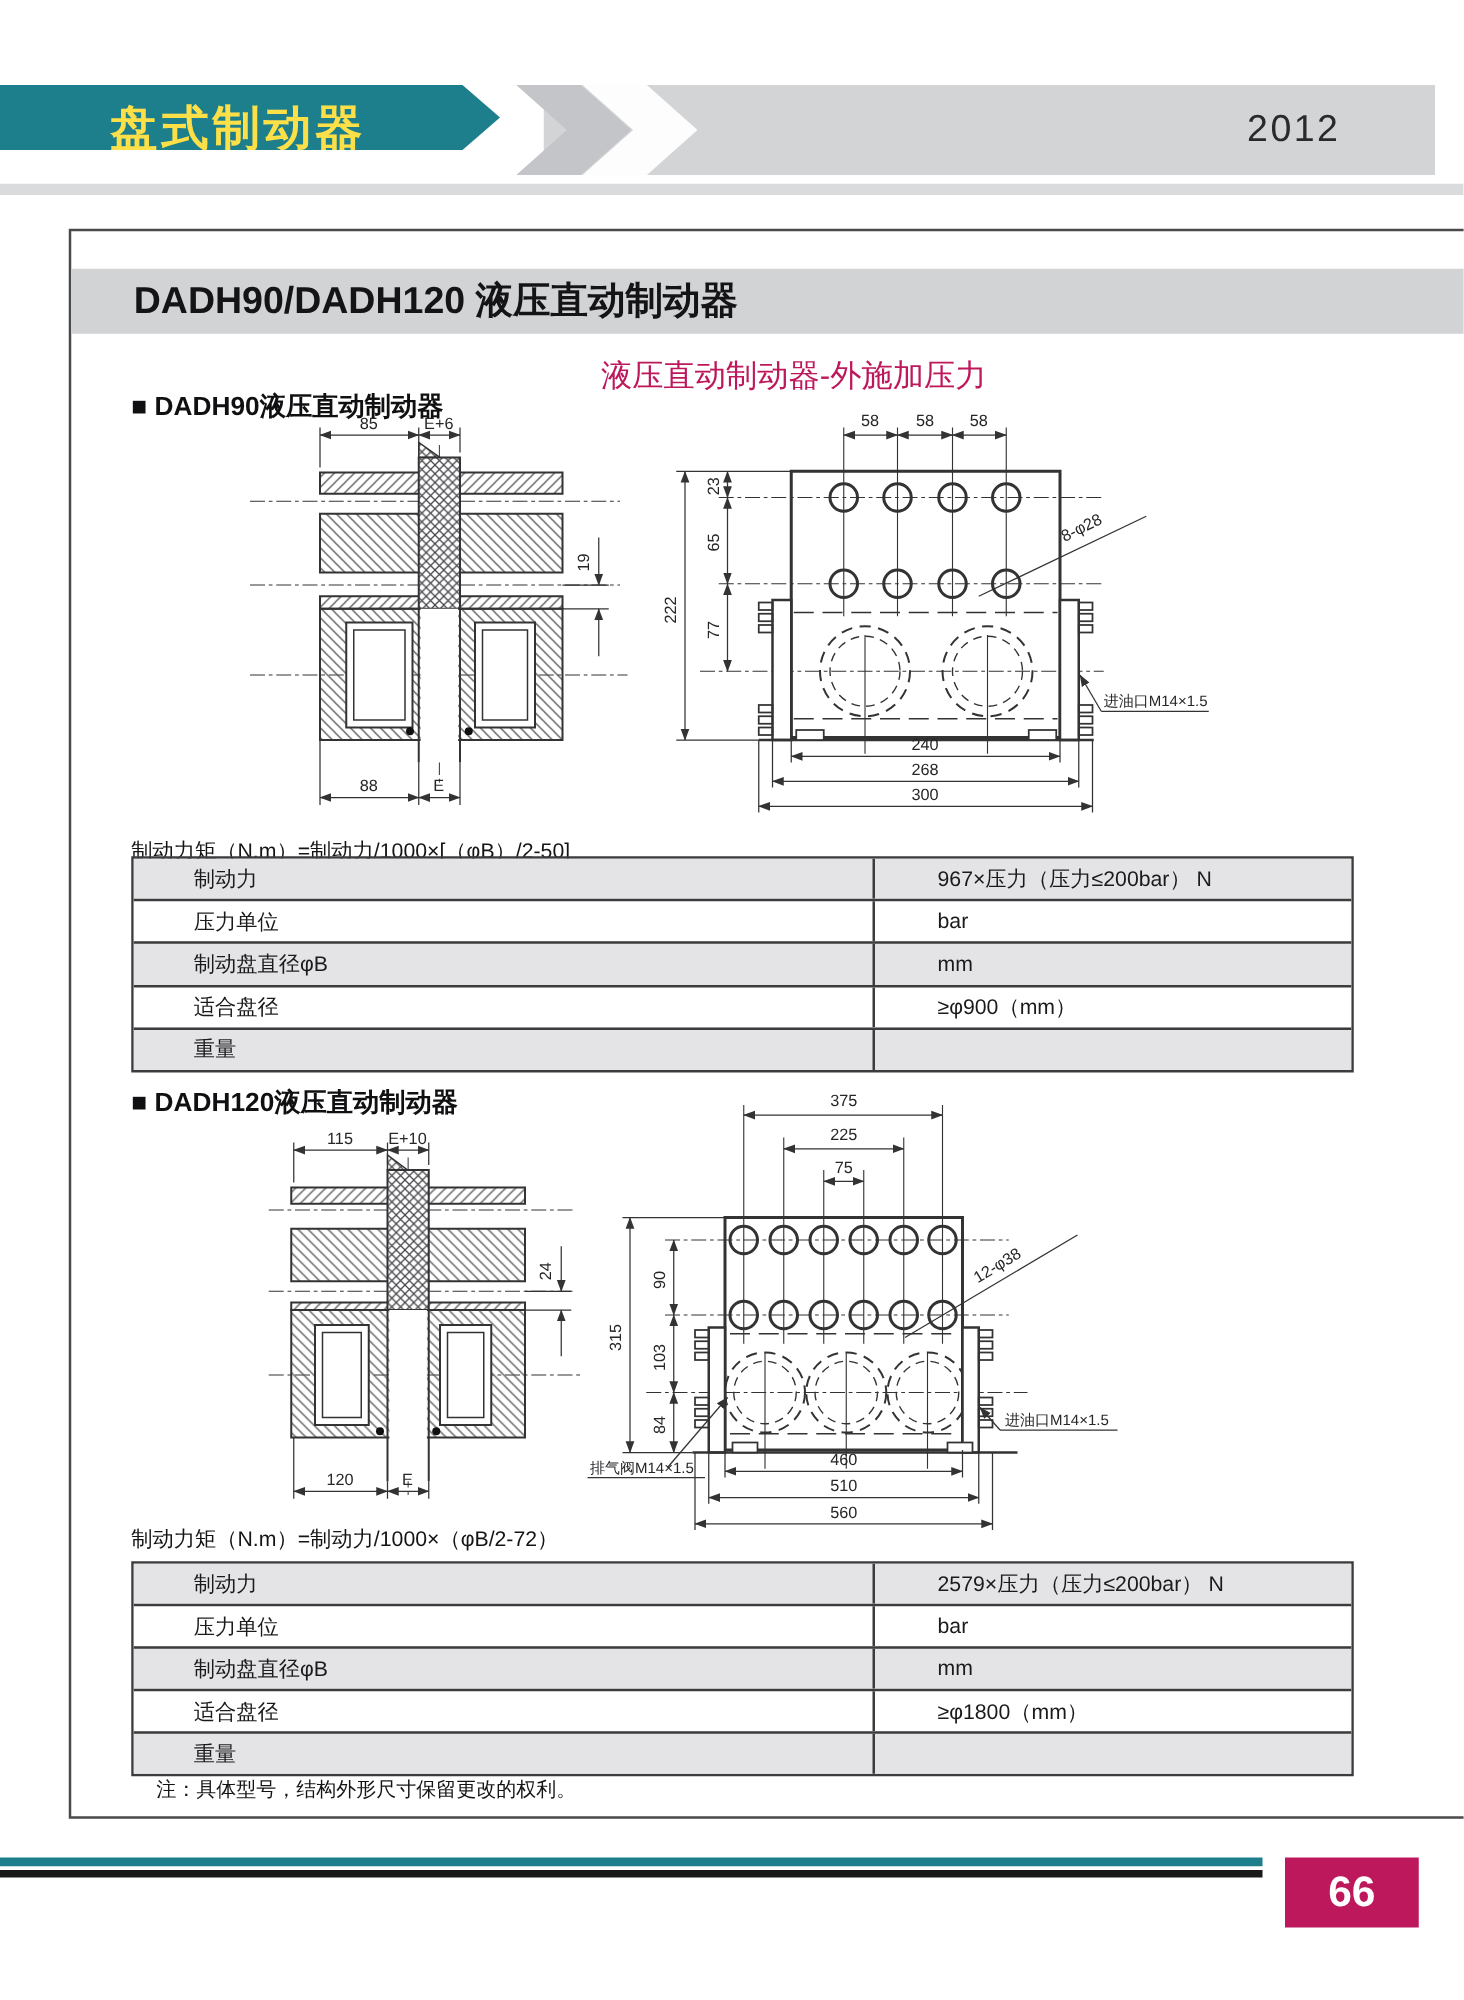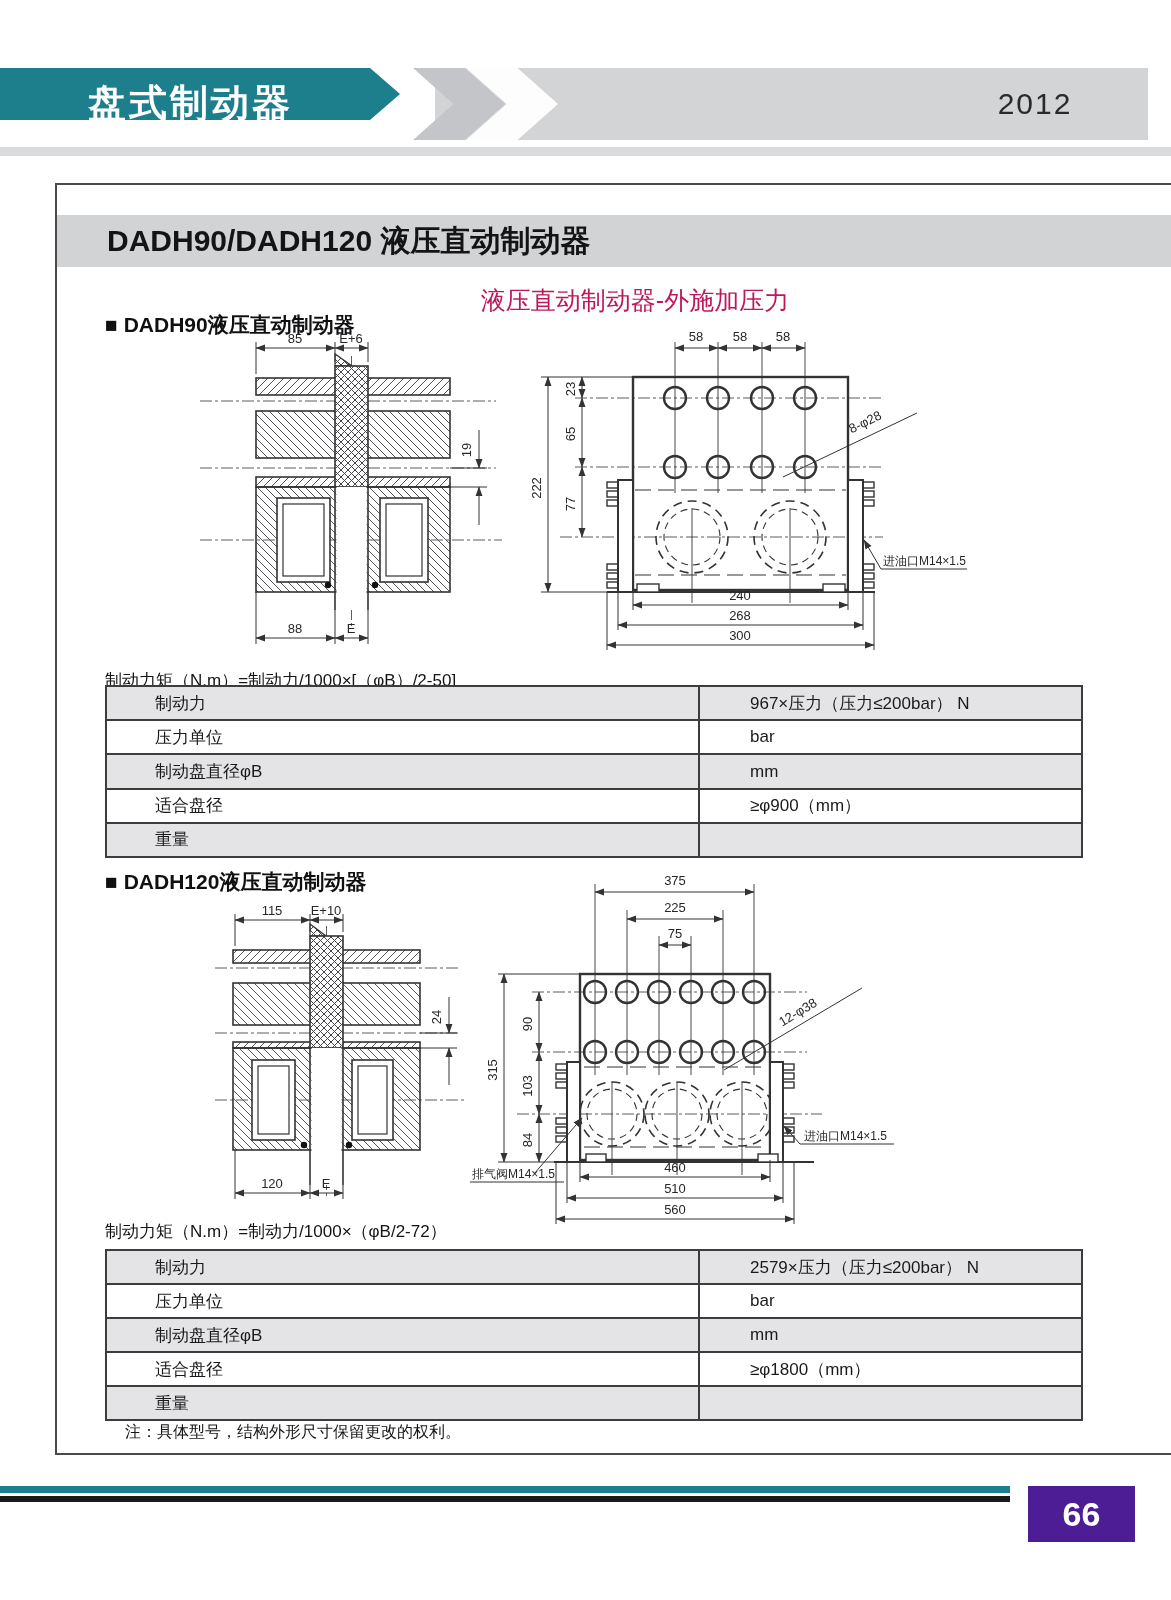--- a/index.html
+++ b/index.html
@@ -3,21 +3,21 @@
 <meta charset="utf-8">
 <style>
   html,body{margin:0;padding:0;}
   body{width:1171px;height:1600px;background:#ffffff;font-family:"Liberation Sans","DejaVu Sans",sans-serif;color:#1a1a1c;}
   .page{position:relative;width:1171px;height:1600px;overflow:hidden;background:#fff;}
   .abs{position:absolute;}
   
   .band{left:435px;top:68px;width:713px;height:72px;background:#d3d4d6;}
   .teal-arrow{left:0;top:68px;width:400px;height:52px;background:#1d7e8c;
     clip-path:polygon(0 0,92.5% 0,100% 50%,92.5% 100%,0 100%);
-    color:#ffffff;font-size:38px;font-weight:bold;letter-spacing:3px;line-height:70px;padding-left:88px;box-sizing:border-box;}
+    color:#fde047;font-size:38px;font-weight:bold;letter-spacing:3px;line-height:70px;padding-left:88px;box-sizing:border-box;}
   .chev{top:68px;width:92px;height:72px;clip-path:polygon(0 0,56% 0,100% 50%,56% 100%,0 100%,44% 50%);}
   .chev.dark{left:413px;background:#c3c5c9;}
   .chev.white{left:466px;background:#fdfdfe;}
   .year{left:960px;top:68px;width:150px;height:72px;line-height:72px;text-align:center;font-size:30px;color:#2a2a2e;letter-spacing:2px;}
   .strip{left:0;top:147px;width:1171px;height:9px;background:#dadbdd;}
   
   .box{left:55px;top:183px;width:1160px;height:1272px;border:2px solid #4a4a4c;background:#fff;box-sizing:border-box;}
   .titleband{left:0;top:30px;width:100%;height:52px;background:#d2d3d5;line-height:52px;font-size:30px;font-weight:bold;color:#141416;padding-left:50px;box-sizing:border-box;}
   .subtitle{left:0;top:99px;width:100%;text-align:center;font-size:25px;font-weight:normal;color:#be185d;}
   .secheading{font-size:21px;font-weight:bold;color:#101012;}
@@ -28,21 +28,21 @@
   .trow{flex:1;display:flex;border-top:2px solid #3c3c3e;}
   .trow:first-child{border-top:none;}
   .trow.g{background:#e4e4e6;}
   .trow.w{background:#ffffff;}
   .tlabel{width:593px;box-sizing:border-box;border-right:2px solid #3c3c3e;padding-left:48px;display:flex;align-items:center;font-size:17px;}
   .tvalue{flex:1;padding-left:50px;display:flex;align-items:center;font-size:17px;}
   .note{font-size:16px;color:#141416;margin-left:20px;}
   
   .fline-teal{left:0;top:1486px;width:1010px;height:7px;background:#1d7e8c;}
   .fline-black{left:0;top:1496px;width:1010px;height:6px;background:#1a1a1a;}
-  .pagebox{left:1028px;top:1486px;width:107px;height:56px;background:#4c1d95;color:#fff;font-size:34px;font-weight:bold;text-align:center;line-height:56px;}
+  .pagebox{left:1028px;top:1486px;width:107px;height:56px;background:#be185d;color:#fff;font-size:34px;font-weight:bold;text-align:center;line-height:56px;}
   svg{display:block;}
   svg text{font-family:"Liberation Sans","DejaVu Sans",sans-serif;}
   .dimtxt{font-size:13px;fill:#27272a;}
   .lbltxt{font-size:12px;fill:#27272a;}
 </style>
 </head>
 <body>
 
 <div class="page">
 

